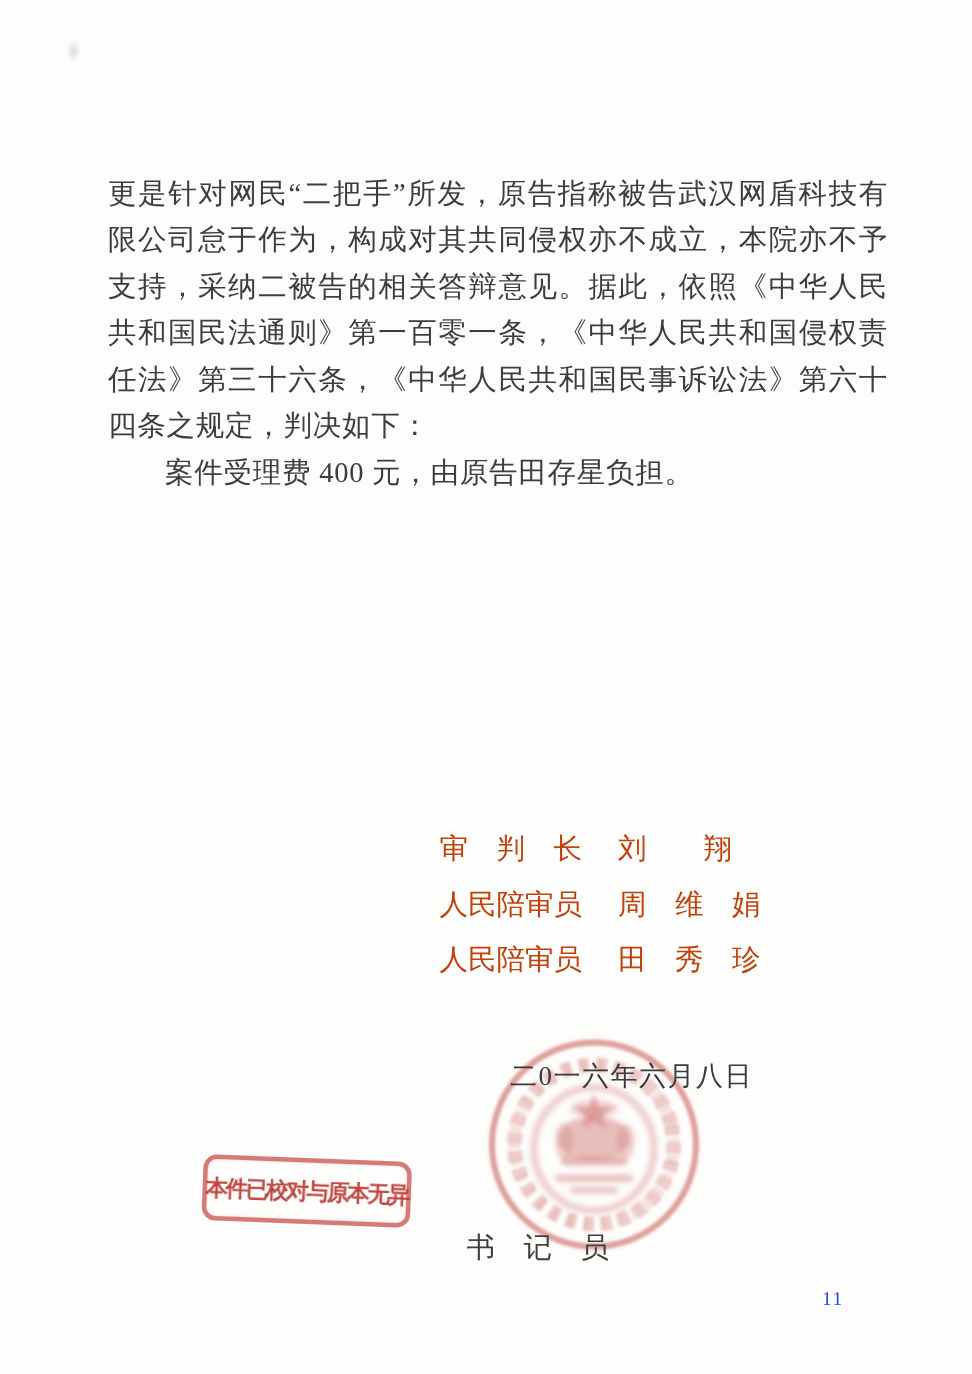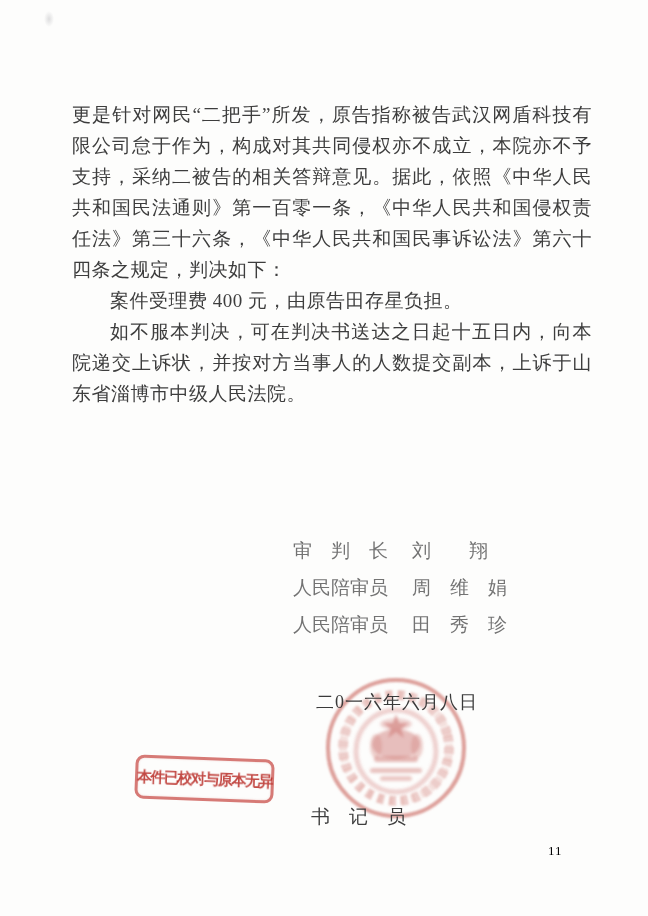--- a/index.html
+++ b/index.html
@@ -5,45 +5,46 @@
   html,body{margin:0;padding:0;}
   body{
     width:648px;height:916px;
     background:#fdfdfc;
     font-family:"Liberation Serif","DejaVu Serif",serif;
     position:relative;overflow:hidden;
   }
   .page{
     position:absolute;inset:0;
     background:#fdfdfc;
+    margin-top:15px;
   }
   
   .smudge{
     position:absolute;left:44px;top:11px;width:10px;height:16px;
     background:radial-gradient(closest-side,rgba(80,80,90,0.18),rgba(80,80,90,0));
   }
   
   .body-text{
     position:absolute;left:72px;top:99px;width:520px;
     font-size:19px;line-height:31px;color:#3d3d3d;
     text-align:justify;letter-spacing:0.5px;
   }
   .body-text p{margin:0;}
   .body-text p.indent{text-indent:2em;}
   
   .sig-block{
     position:absolute;left:293px;top:538px;
-    font-size:19px;color:#737373;
+    font-size:19px;color:#c2410c;
   }
   .sig-row{position:relative;height:37px;white-space:pre;}
   .sig-row .role{position:absolute;left:0;top:0;}
   .sig-row .name{position:absolute;left:119px;top:0;text-align:right;}
   
   .date-line{
-    position:absolute;left:316px;top:690px;
+    position:absolute;left:340px;top:690px;
     font-size:18px;letter-spacing:1px;color:#3a3a3a;
     white-space:pre;z-index:3;
   }
   
   .clerk-row{
     position:absolute;left:292px;top:782px;
     font-size:19px;color:#3f3f3f;white-space:pre;z-index:3;
   }
   .clerk-row .name{position:absolute;left:119px;top:0;}
   
@@ -62,34 +63,33 @@
     box-shadow:0 0 2px rgba(201,72,66,0.25) inset;
   }
   .proof-stamp span{
     font-size:15px;font-weight:bold;letter-spacing:-1.5px;
     color:rgba(188,48,42,0.88);white-space:nowrap;
     filter:blur(0.3px);
   }
   
   .page-number{
     position:absolute;left:548px;top:843px;
-    font-size:13px;color:#000000;letter-spacing:1px;
+    font-size:13px;color:#1d4ed8;letter-spacing:1px;
   }
 </style>
 </head>
 <body>
 
 <div class="page">
 
   <div class="smudge"></div>
 
   <div class="body-text">
     <p>更是针对网民“二把手”所发，原告指称被告武汉网盾科技有限公司怠于作为，构成对其共同侵权亦不成立，本院亦不予支持，采纳二被告的相关答辩意见。据此，依照《中华人民共和国民法通则》第一百零一条，《中华人民共和国侵权责任法》第三十六条，《中华人民共和国民事诉讼法》第六十四条之规定，判决如下：</p>
     <p class="indent">案件受理费 400 元，由原告田存星负担。</p>
-    <p class="indent">如不服本判决，可在判决书送达之日起十五日内，向本院递交上诉状，并按对方当事人的人数提交副本，上诉于山东省淄博市中级人民法院。</p>
   </div>
 
   <div class="sig-block">
     <div class="sig-row">
       <span class="role">审　判　长</span>
       <span class="name">刘　　翔</span>
     </div>
     <div class="sig-row">
       <span class="role">人民陪审员</span>
       <span class="name">周　维　娟</span>

